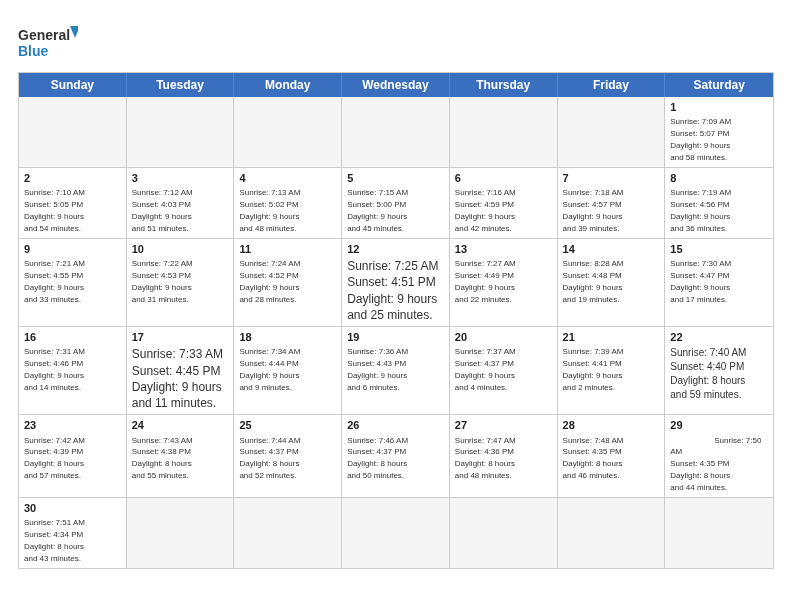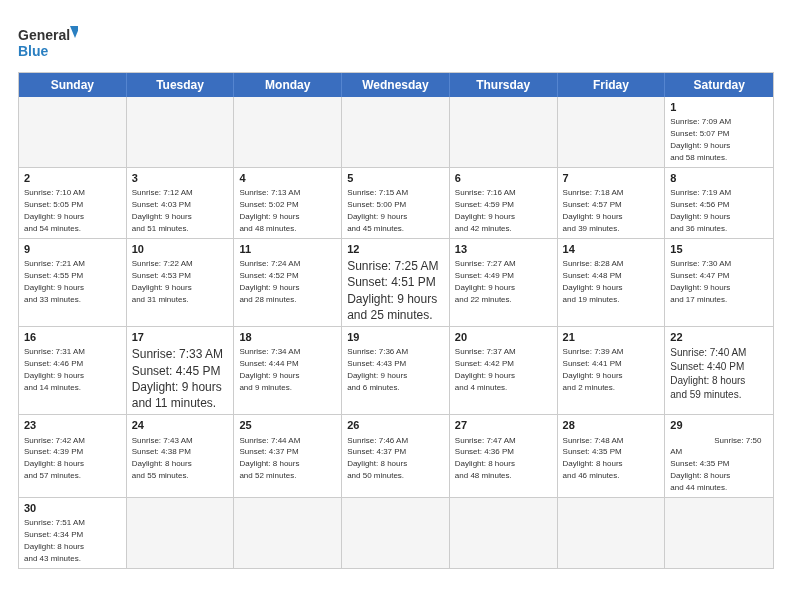--- a/index.html
+++ b/index.html
@@ -205,21 +205,21 @@
 and 11 minutes.</span></div>
           <div class="cal-cell"><span class="day-num">18</span><span style="white-space: pre-line; font-size: 8px; line-height: 1.35;">Sunrise: 7:34 AM
 Sunset: 4:44 PM
 Daylight: 9 hours
 and 9 minutes.</span></div>
           <div class="cal-cell"><span class="day-num">19</span><span style="white-space: pre-line; font-size: 8px; line-height: 1.35;">Sunrise: 7:36 AM
 Sunset: 4:43 PM
 Daylight: 9 hours
 and 6 minutes.</span></div>
           <div class="cal-cell"><span class="day-num">20</span><span style="white-space: pre-line; font-size: 8px; line-height: 1.35;">Sunrise: 7:37 AM
-Sunset: 4:42 PM
+Sunset: 4:37 PM
 Daylight: 9 hours
 and 4 minutes.</span></div>
           <div class="cal-cell"><span class="day-num">21</span><span style="white-space: pre-line; font-size: 8px; line-height: 1.35;">Sunrise: 7:39 AM
 Sunset: 4:41 PM
 Daylight: 9 hours
 and 2 minutes.</span></div>
           <div class="cal-cell"><span class="day-num">22</span><span style="white-space: pre-line; font-size: 10px; line-height: 1.35;">Sunrise: 7:40 AM
 Sunset: 4:40 PM
 Daylight: 8 hours
 and 59 minutes.</span></div>

